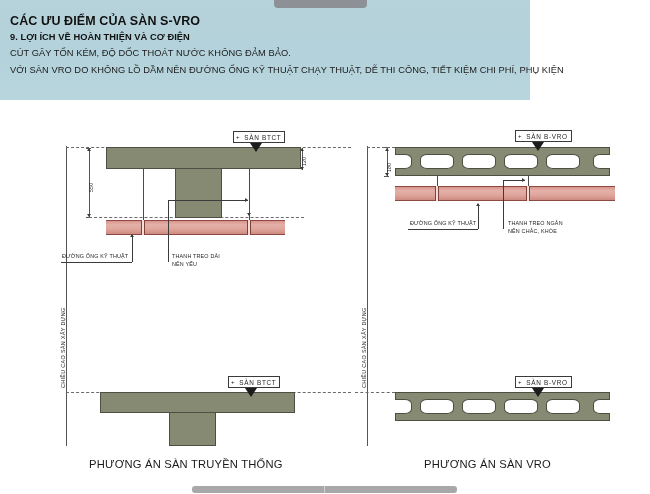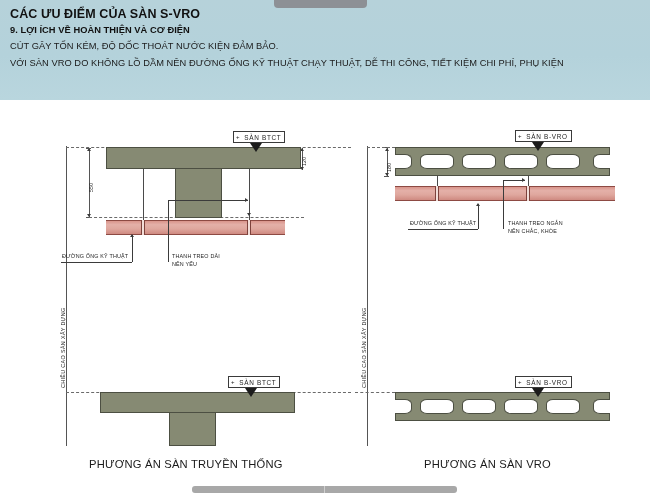--- a/index.html
+++ b/index.html
@@ -13,23 +13,23 @@
   #page {
     position: relative;
     width: 650px; height: 494px;
     background: #ffffff;
   }
 
   
   #header {
     position: absolute;
     left: 0; top: 0;
-    width: 650px; height: 100px;
+    width: 530px; height: 100px;
     background: linear-gradient(180deg,#b6d2da 0%, #b4d2db 55%, #b9d6de 100%);
-    padding: 5px 8px 0 8px;
+    padding: 12px 8px 0 8px;
   }
   #header .h-title {
     font-size: 12.5px;
     font-weight: bold;
     color: #111;
     letter-spacing: .1px;
     margin: 2px 0 4px 2px;
   }
   #header .h-sub {
     font-size: 9.3px;
@@ -215,21 +215,21 @@
   }
 </style>
 </head>
 <body>
 
 <div id="page">
 
   <div id="header">
     <div class="h-title">CÁC ƯU ĐIỂM CỦA SÀN S-VRO</div>
     <div class="h-sub">9. LỢI ÍCH VỀ HOÀN THIỆN VÀ CƠ ĐIỆN</div>
-    <div class="h-body">CÚT GÂY TỐN KÉM, ĐỘ DỐC THOÁT NƯỚC KIỆN ĐẢM BẢO.</div>
+    <div class="h-body">CÚT GÂY TỐN KÉM, ĐỘ DỐC THOÁT NƯỚC KHÔNG ĐẢM BẢO.</div>
     <div class="h-body">VỚI SÀN VRO DO KHÔNG LỒ DẦM NÊN ĐƯỜNG ỐNG KỸ THUẬT CHẠY THUẬT, DỄ THI CÔNG, TIẾT KIỆM CHI PHÍ, PHỤ KIỆN</div>
   </div>
 
   <div id="top-scroll-pill"></div>
 
   <div id="drawing">
 
     <div class="panel" id="panel-left">
 
       <div class="vline" style="left:66px; top:46px; height:300px;"></div>

